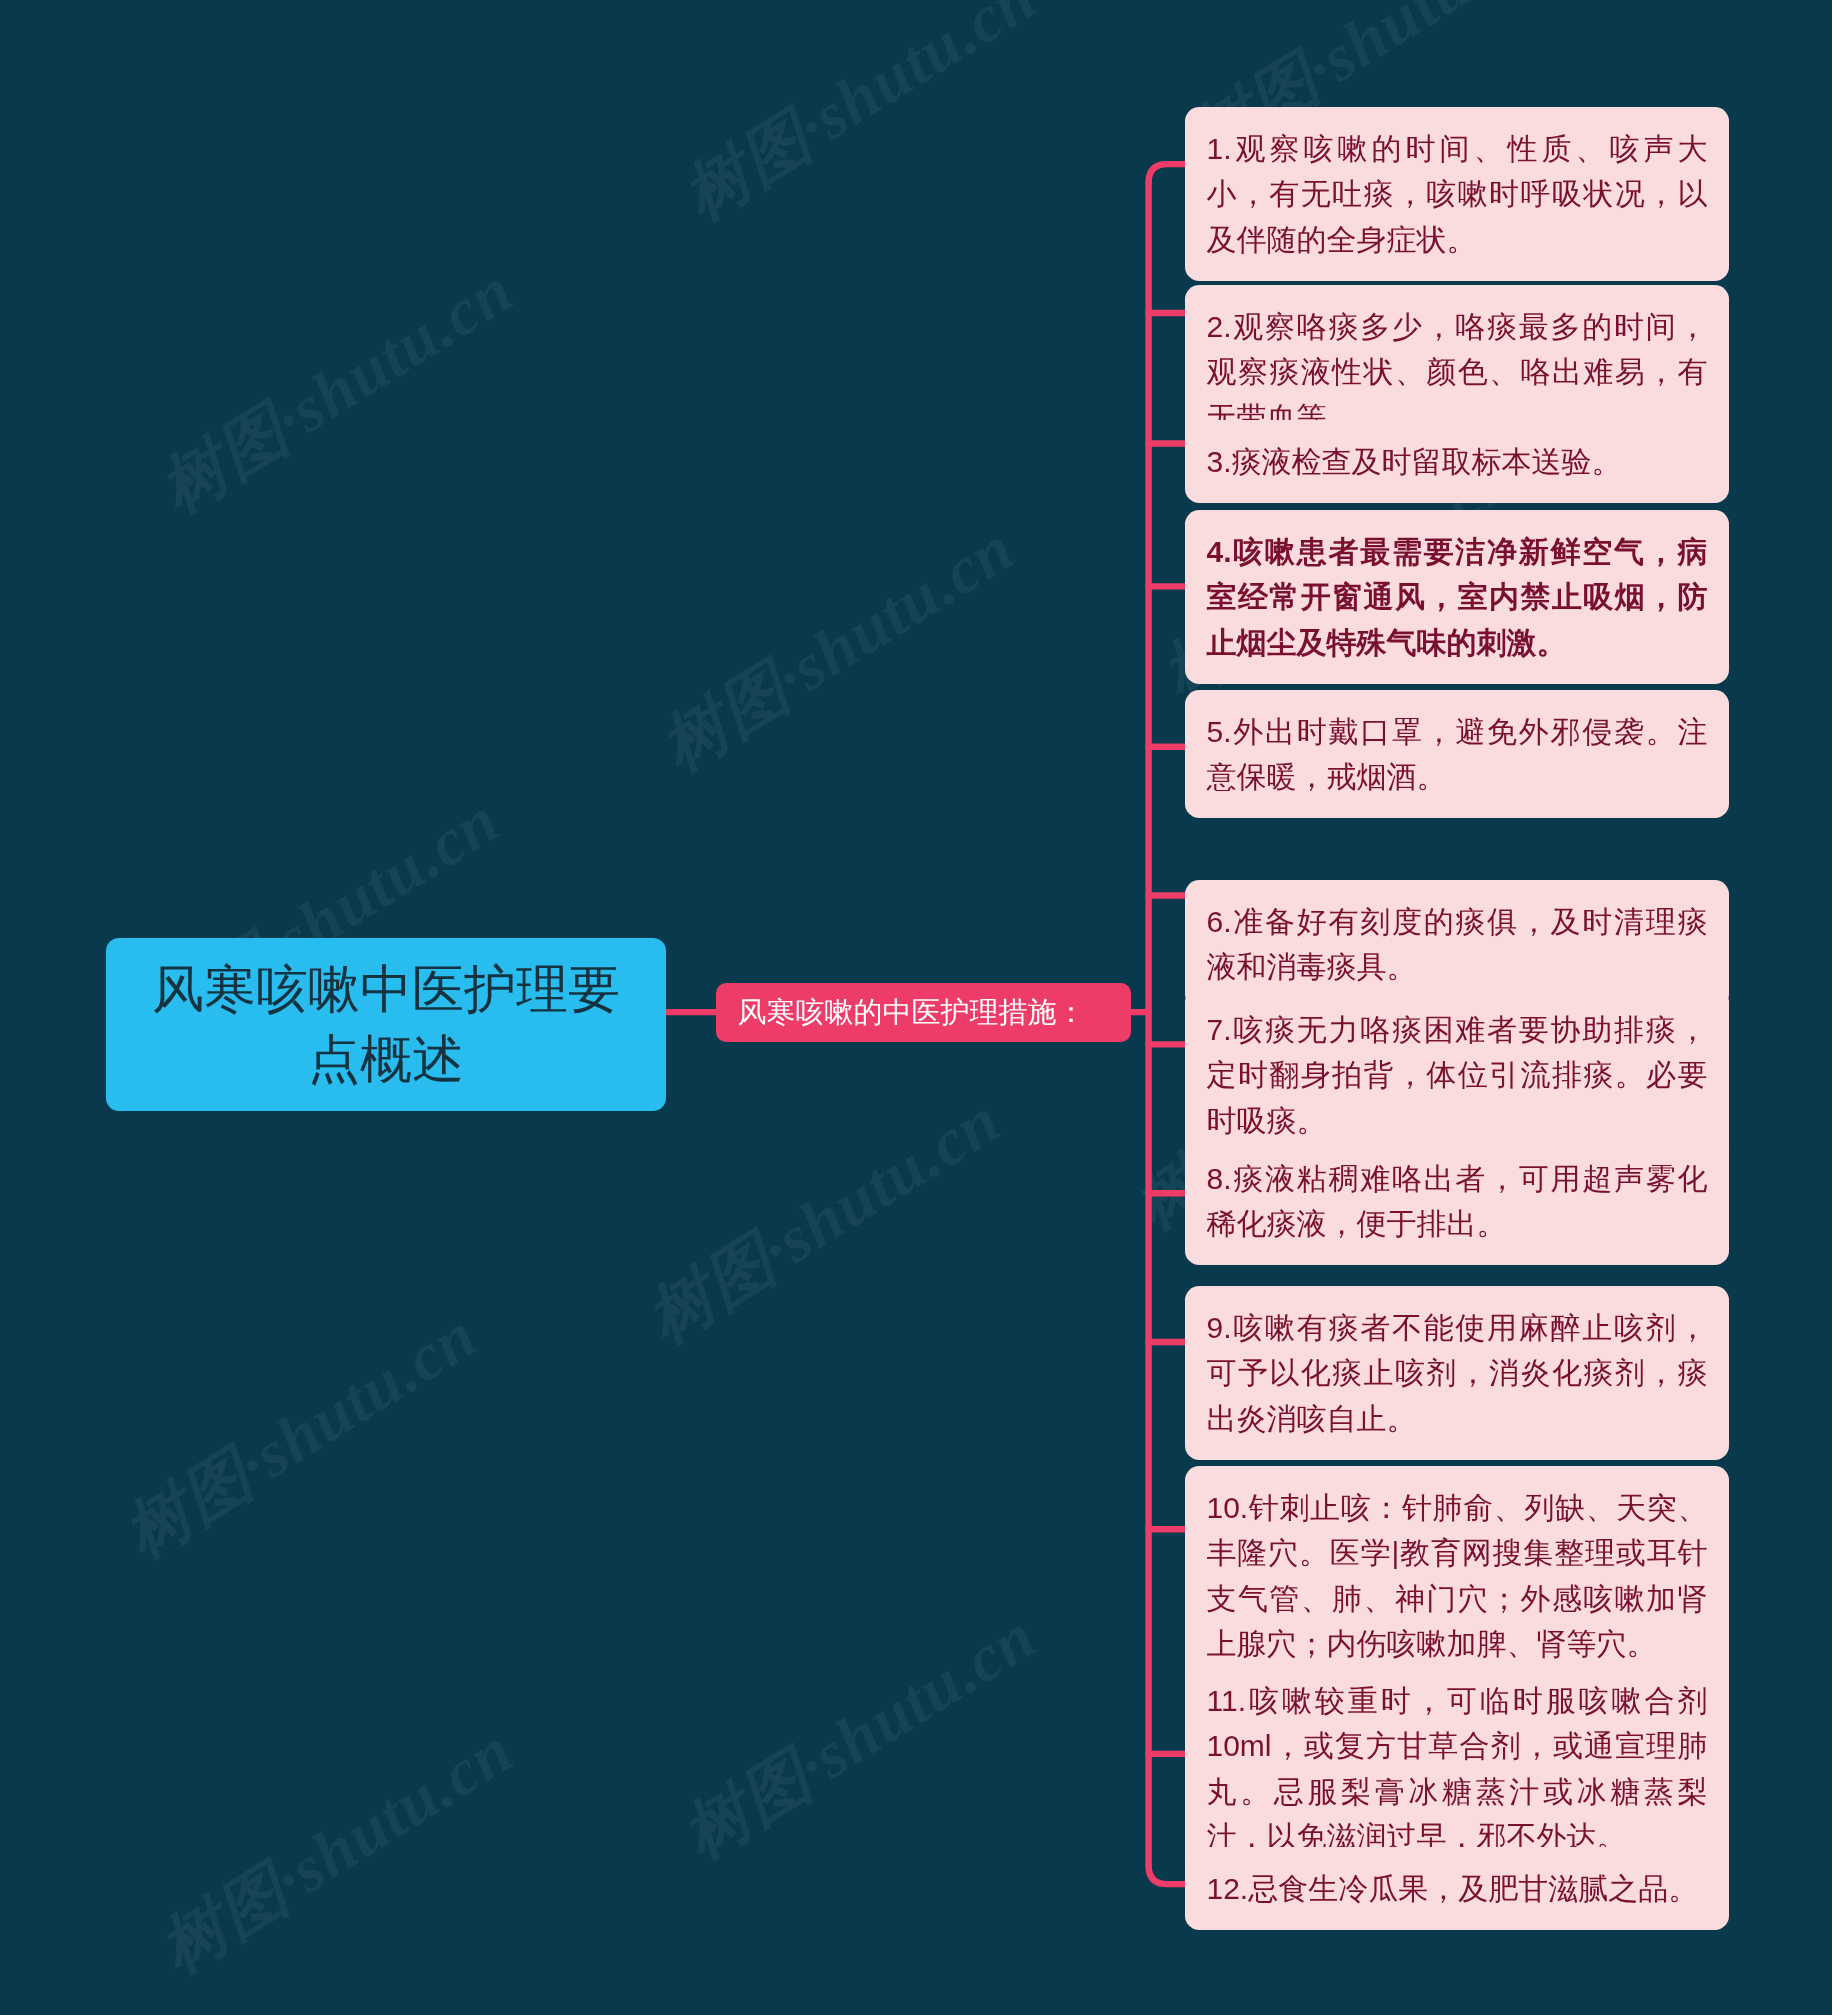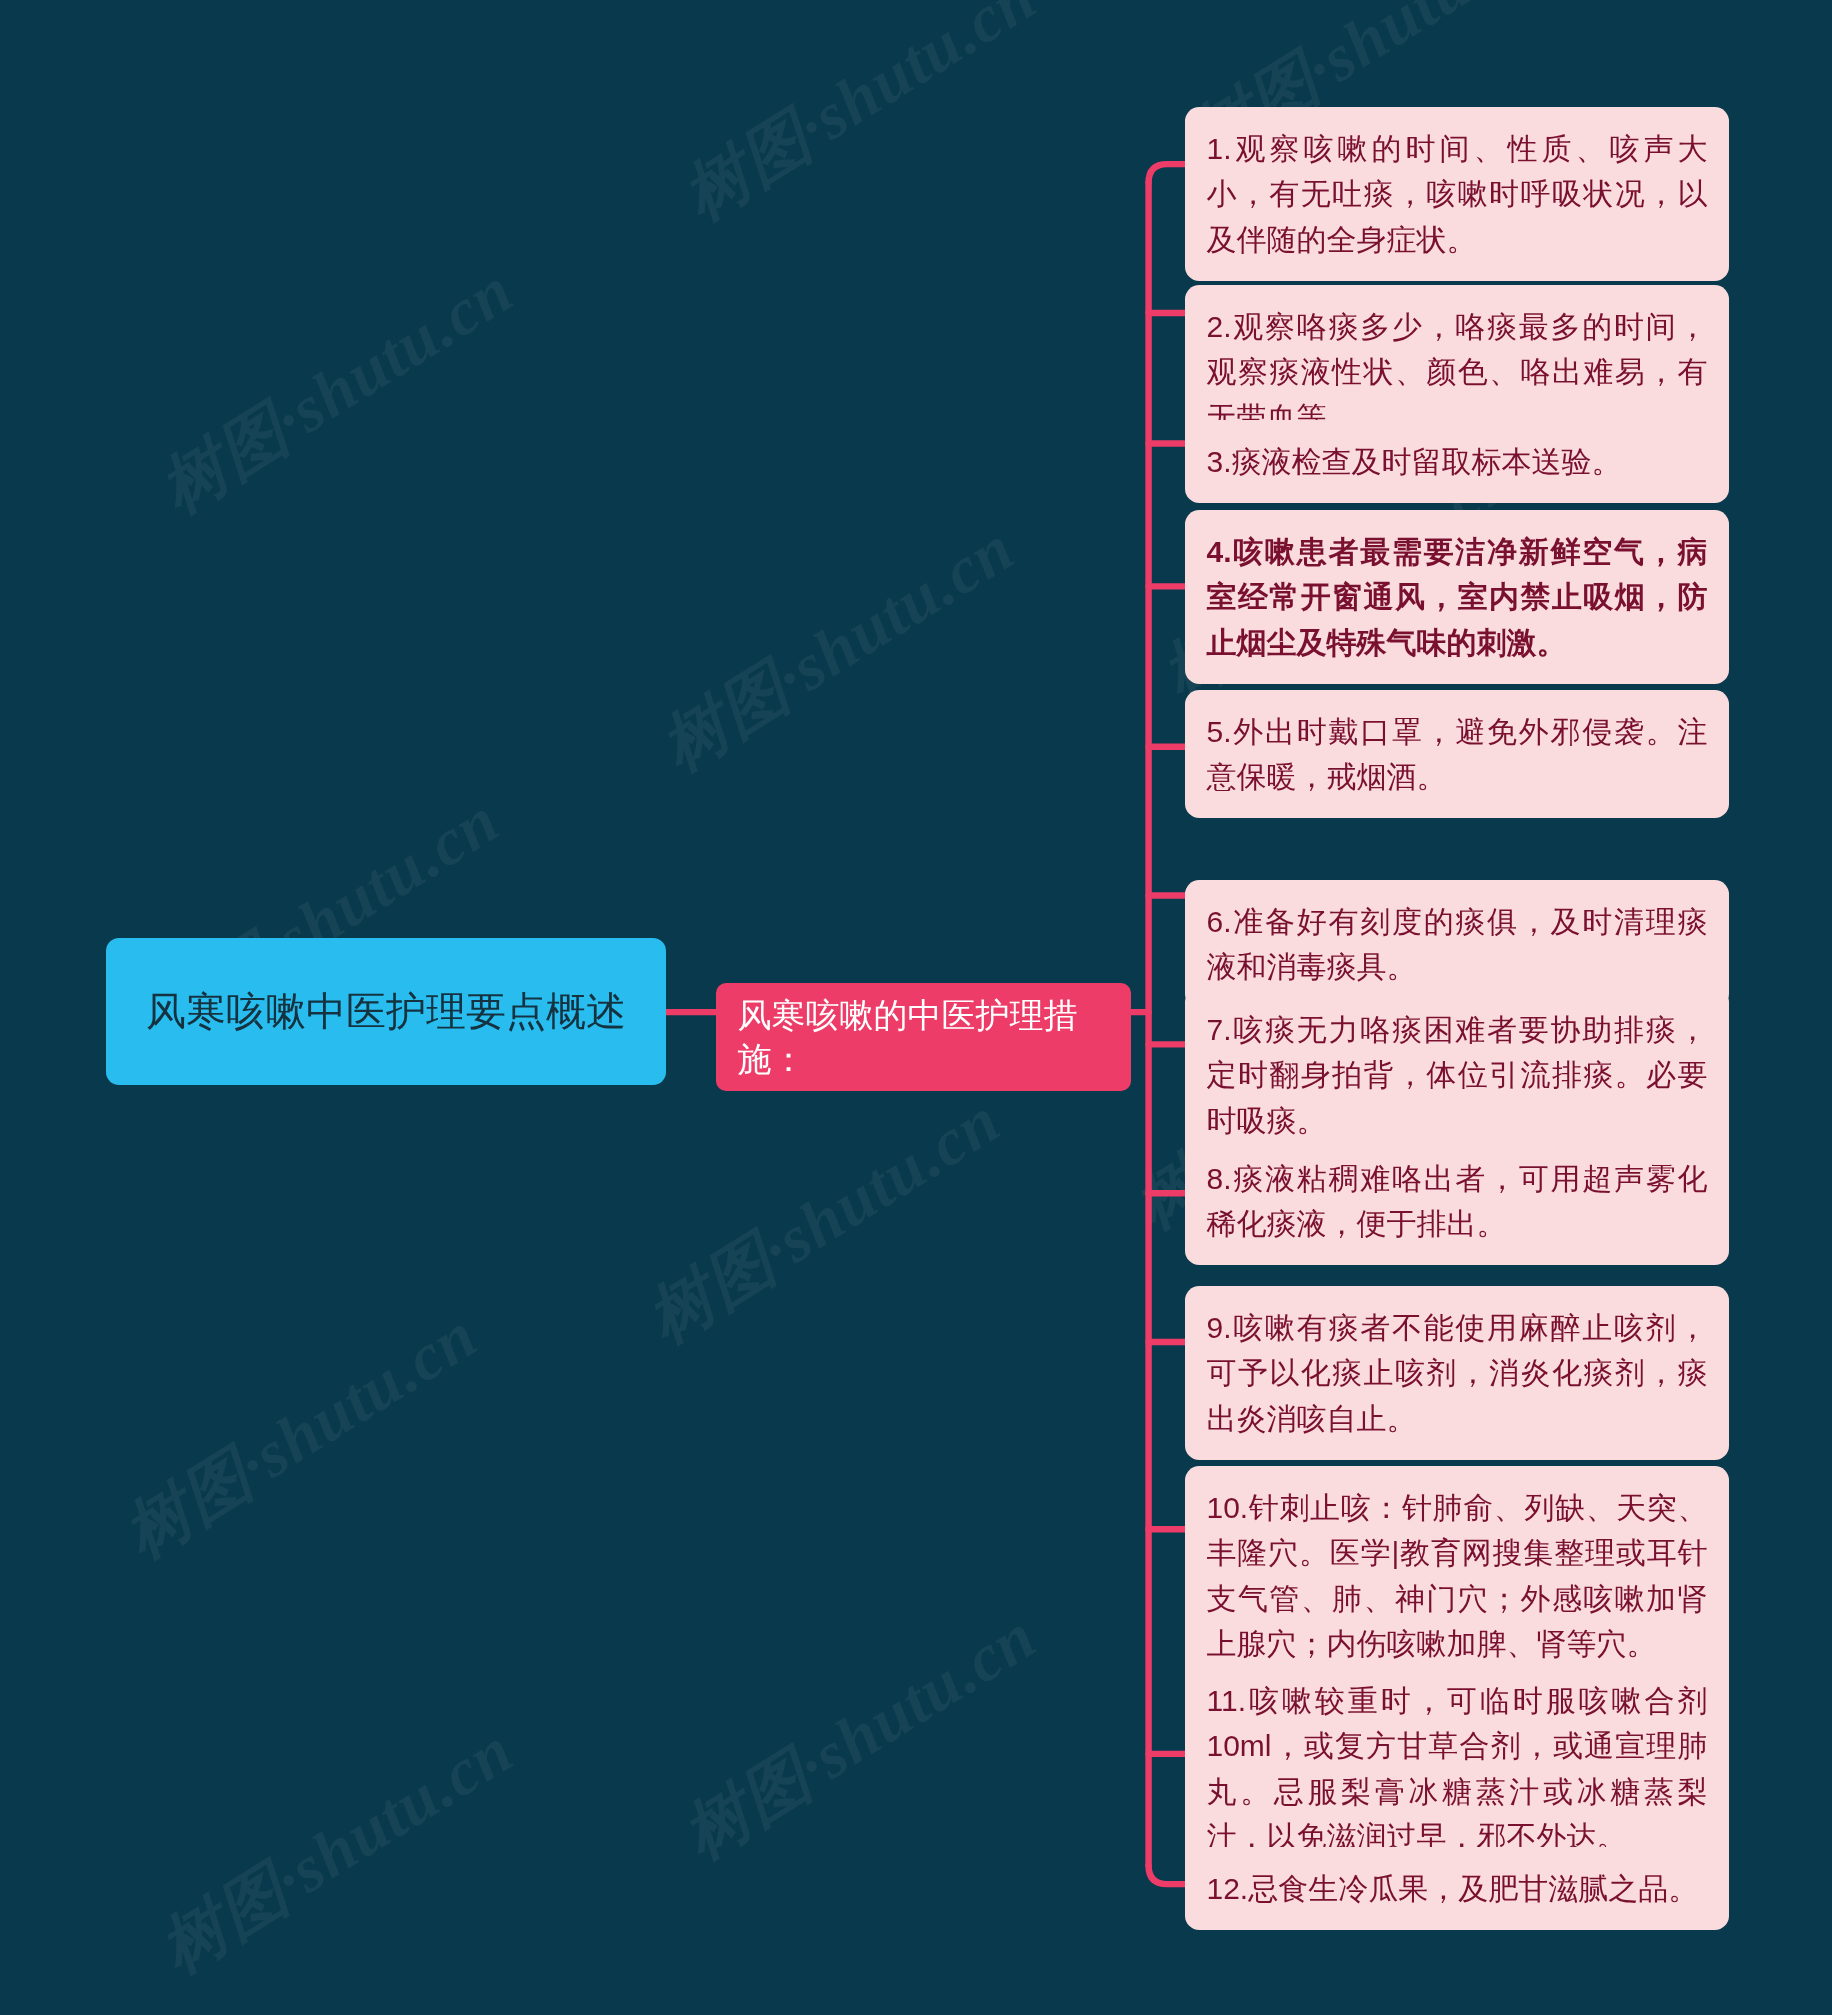--- a/index.html
+++ b/index.html
@@ -54,36 +54,36 @@
   }
 
   .node-root {
     left: 106px;
     top: 938px;
     width: 560px;
     min-height: 147px;
     background: #29bdef;
     border-radius: 13px;
     color: #14323f;
-    font-size: 40px;
+    font-size: 52px;
     line-height: 1.36;
     justify-content: center;
     text-align: center;
     padding: 15.7px 29px;
   }
 
   .node-branch {
     left: 716px;
     top: 983px;
     width: 415px;
     min-height: 59px;
     background: #ed3c67;
     border-radius: 10px;
     color: #ffffff;
-    font-size: 34px;
+    font-size: 29px;
     line-height: 1.3;
     padding: 10px 21.5px;
     box-sizing: border-box;
   }
 
   .node-leaf {
     left: 1185px;
     width: 544px;
     background: #fbdcde;
     border-radius: 14.3px;

